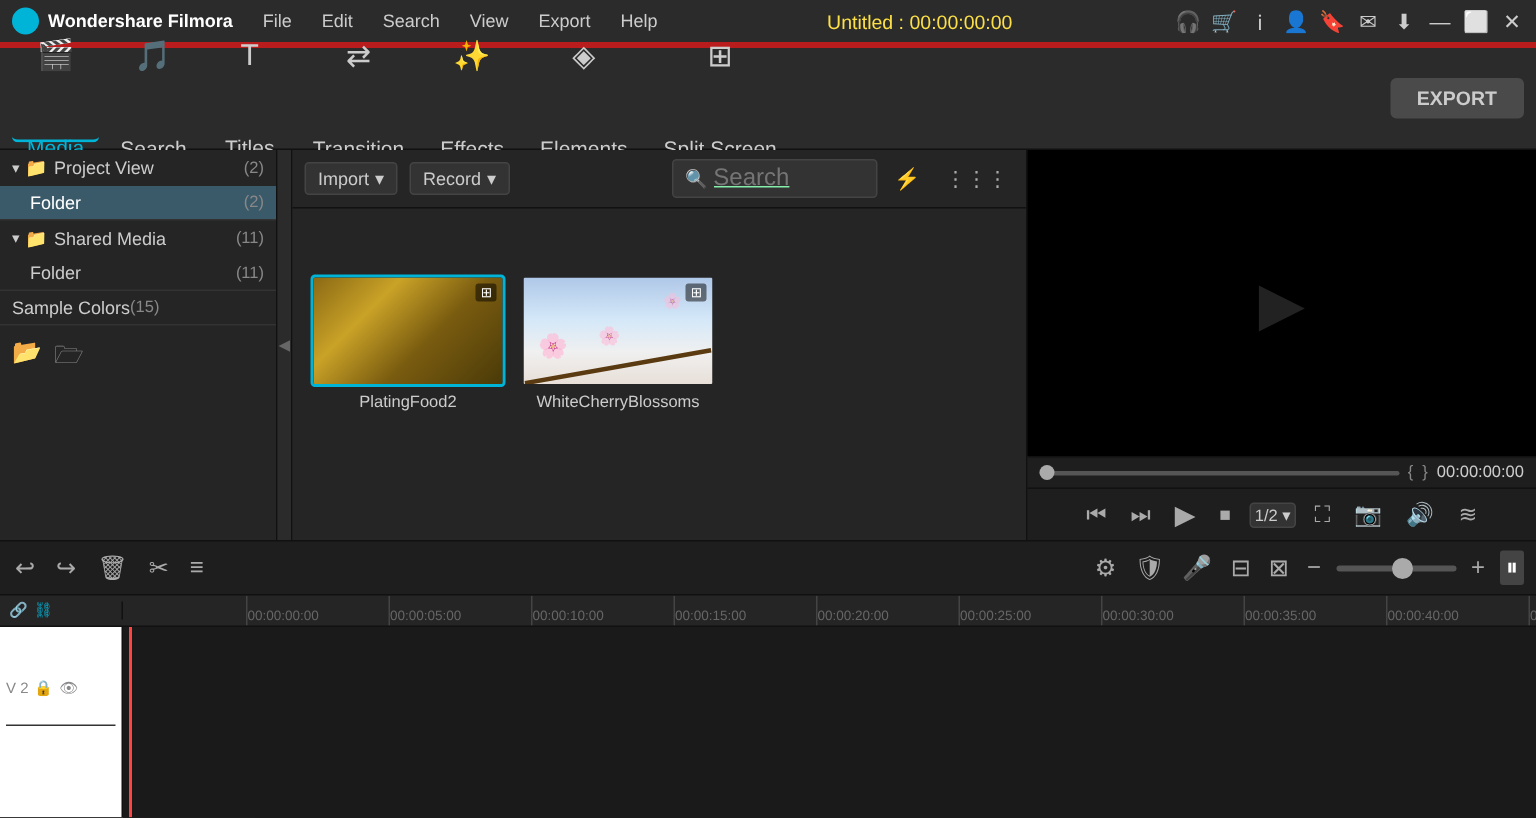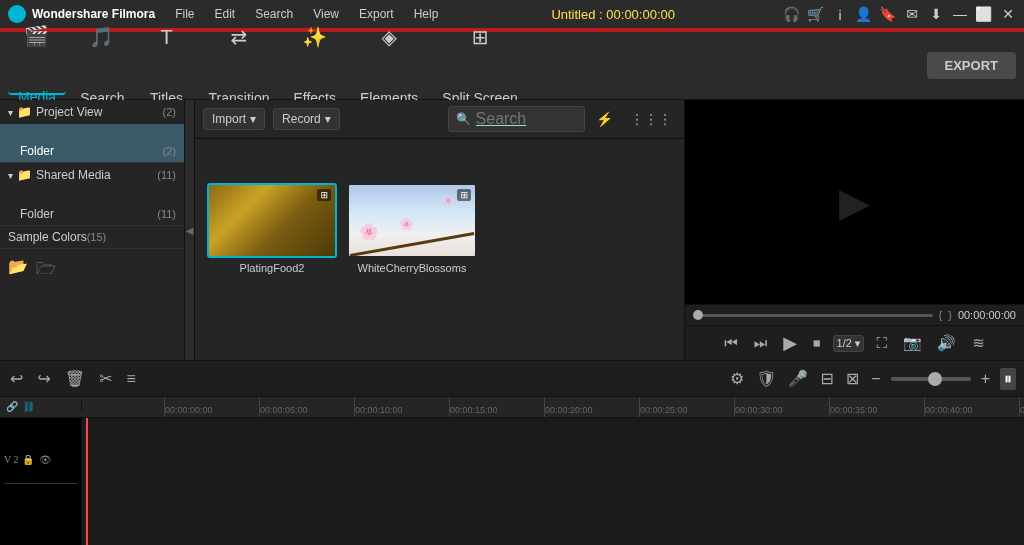--- a/index.html
+++ b/index.html
@@ -149,21 +149,21 @@
       gap: 4px;
     }
     .section-count {
       color: #888;
       font-size: 11px;
     }
     .folder-item {
       display: flex;
       align-items: center;
       justify-content: space-between;
-      padding: 20px 8px 4px 20px;
+      padding: 4px 8px 4px 20px;
       cursor: pointer;
       font-size: 12px;
     }
     .folder-item.selected {
       background: #3a5a6a;
       color: #fff;
     }
     .simple-item {
       display: flex;
       align-items: center;
@@ -437,28 +437,27 @@
       display: flex;
       flex-direction: column;
       overflow: hidden;
     }
     #track-area {
       display: flex;
       height: 100%;
     }
     #track-labels {
       width: 82px;
-      background: #000000;
+      background: #ffffff;
       border-right: 1px solid #111;
       display: flex;
       flex-direction: column;
       justify-content: center;
       padding: 4px;
       gap: 4px;
-      font-family: Liberation Serif, serif;
     }
     .track-label {
       display: flex;
       align-items: center;
       gap: 4px;
       font-size: 10px;
       color: #888;
       height: 40px;
     }
     #track-content {

